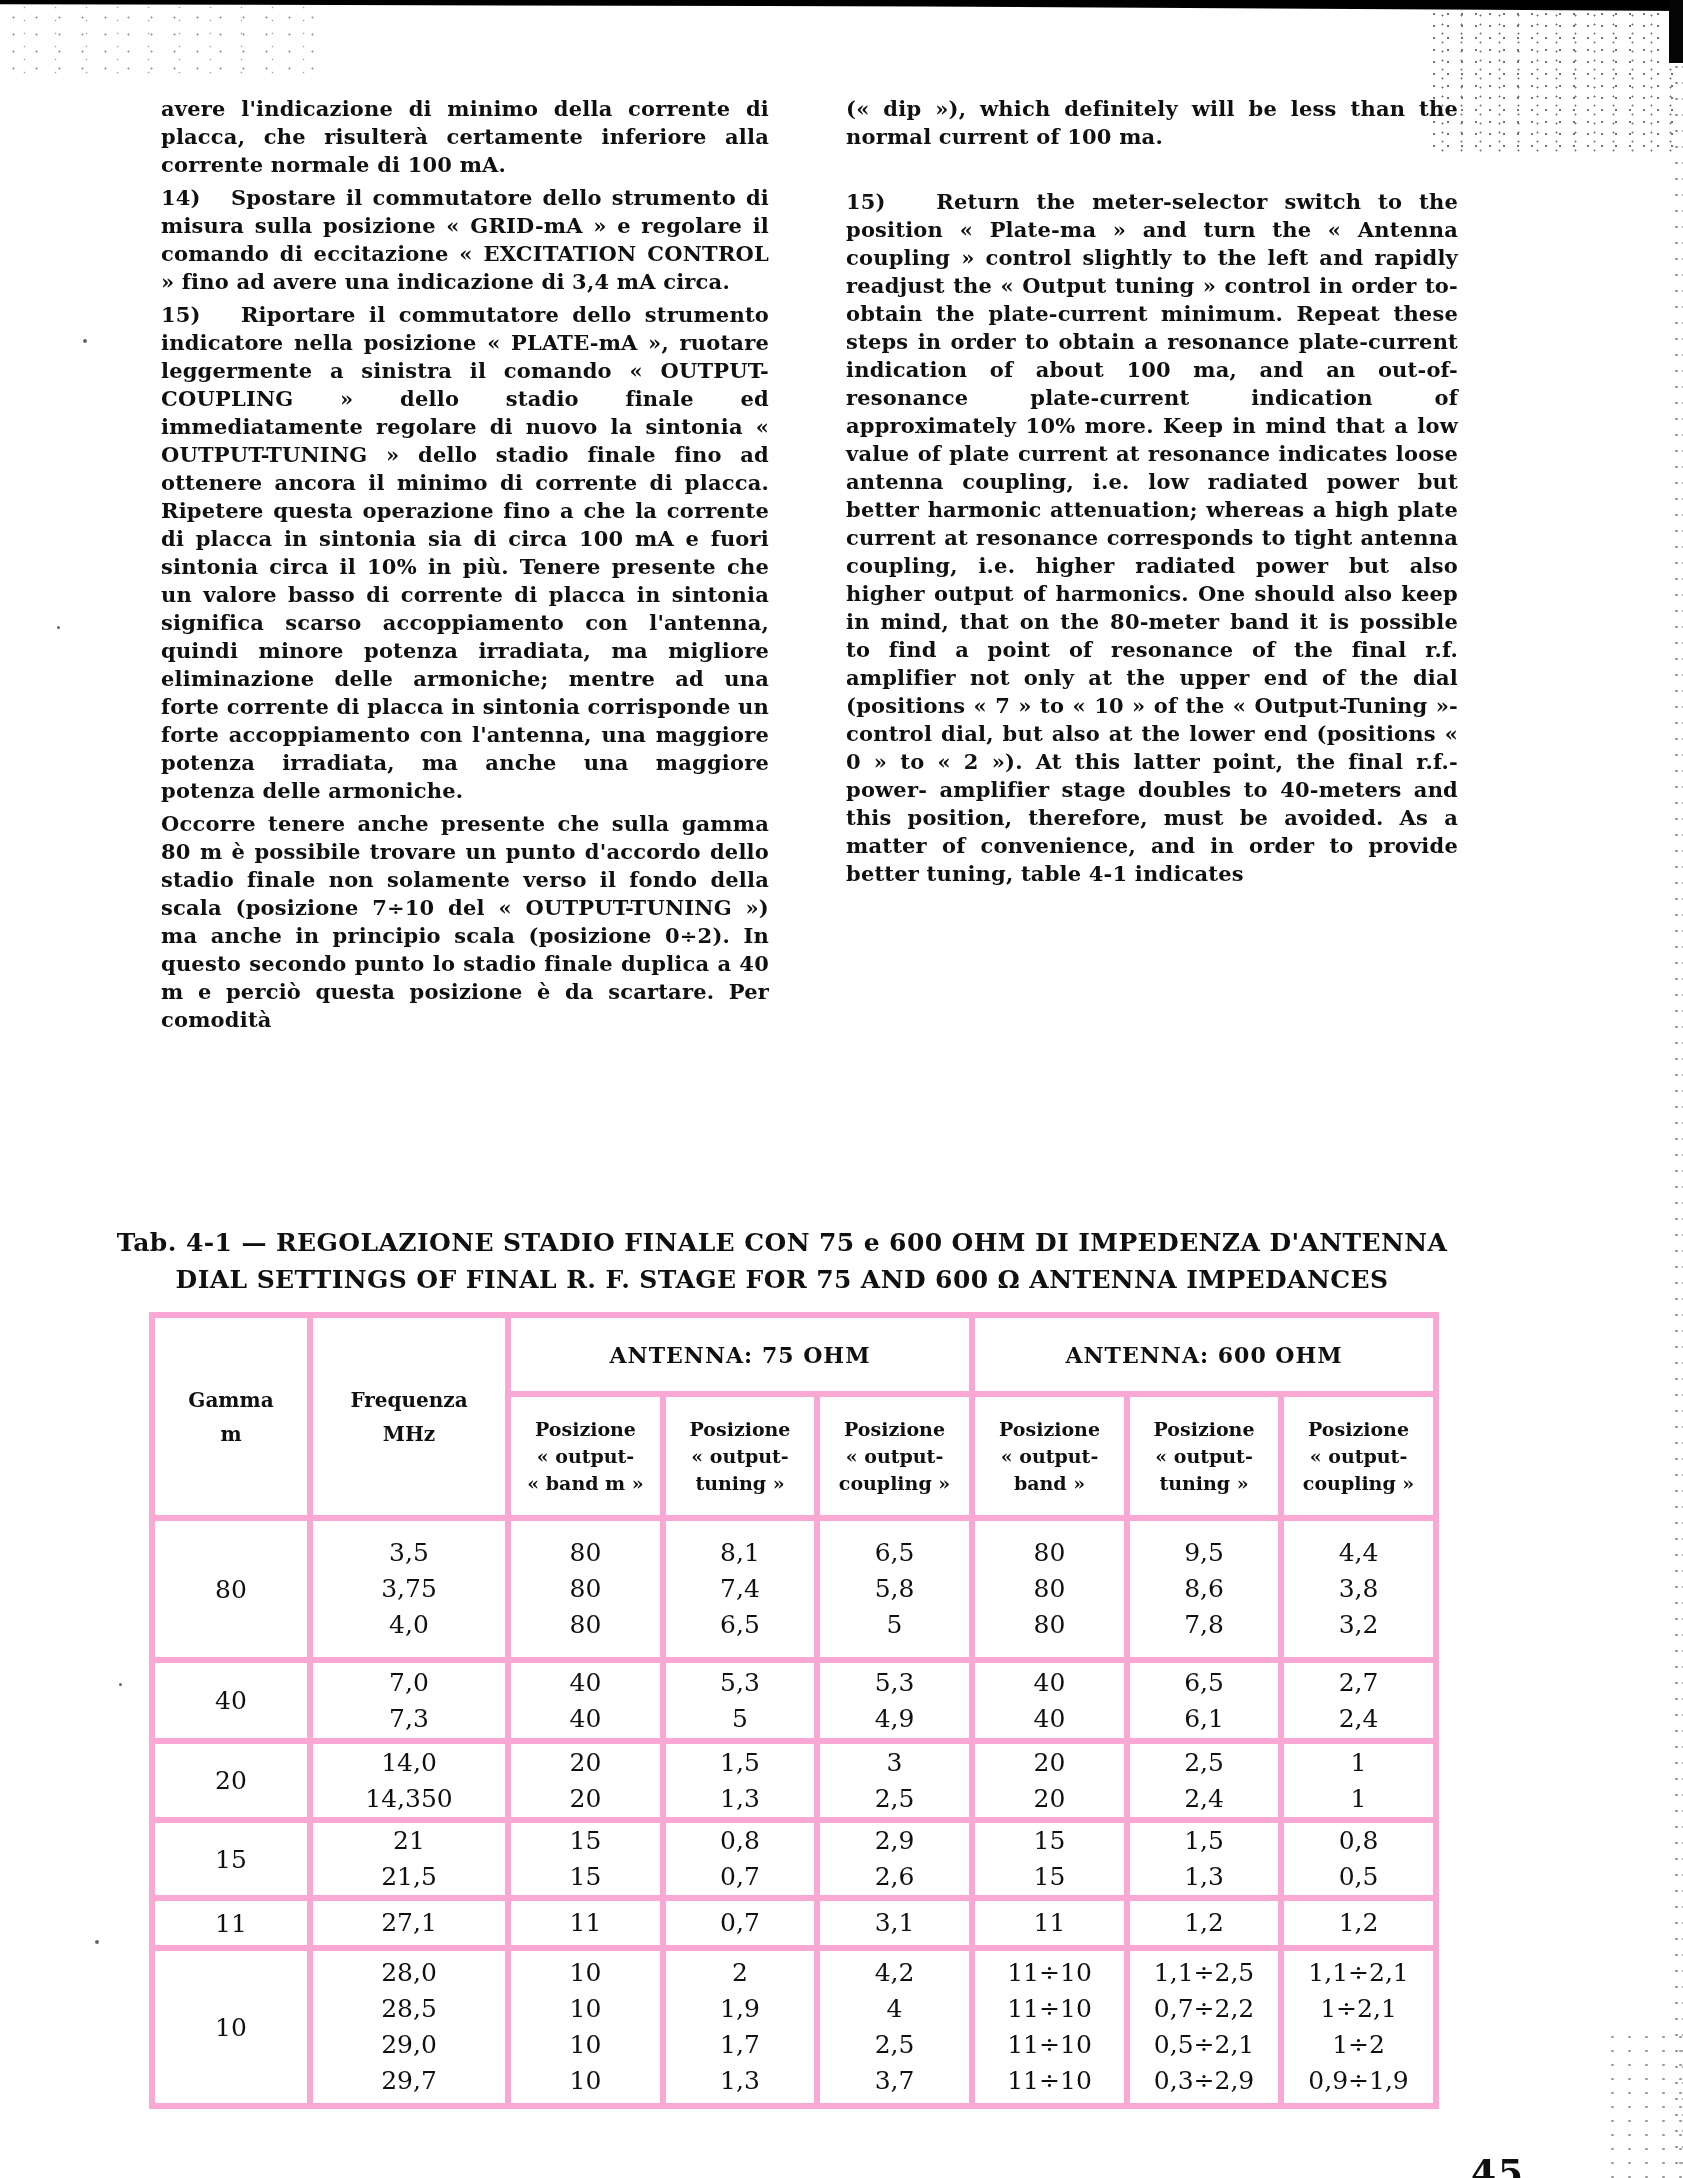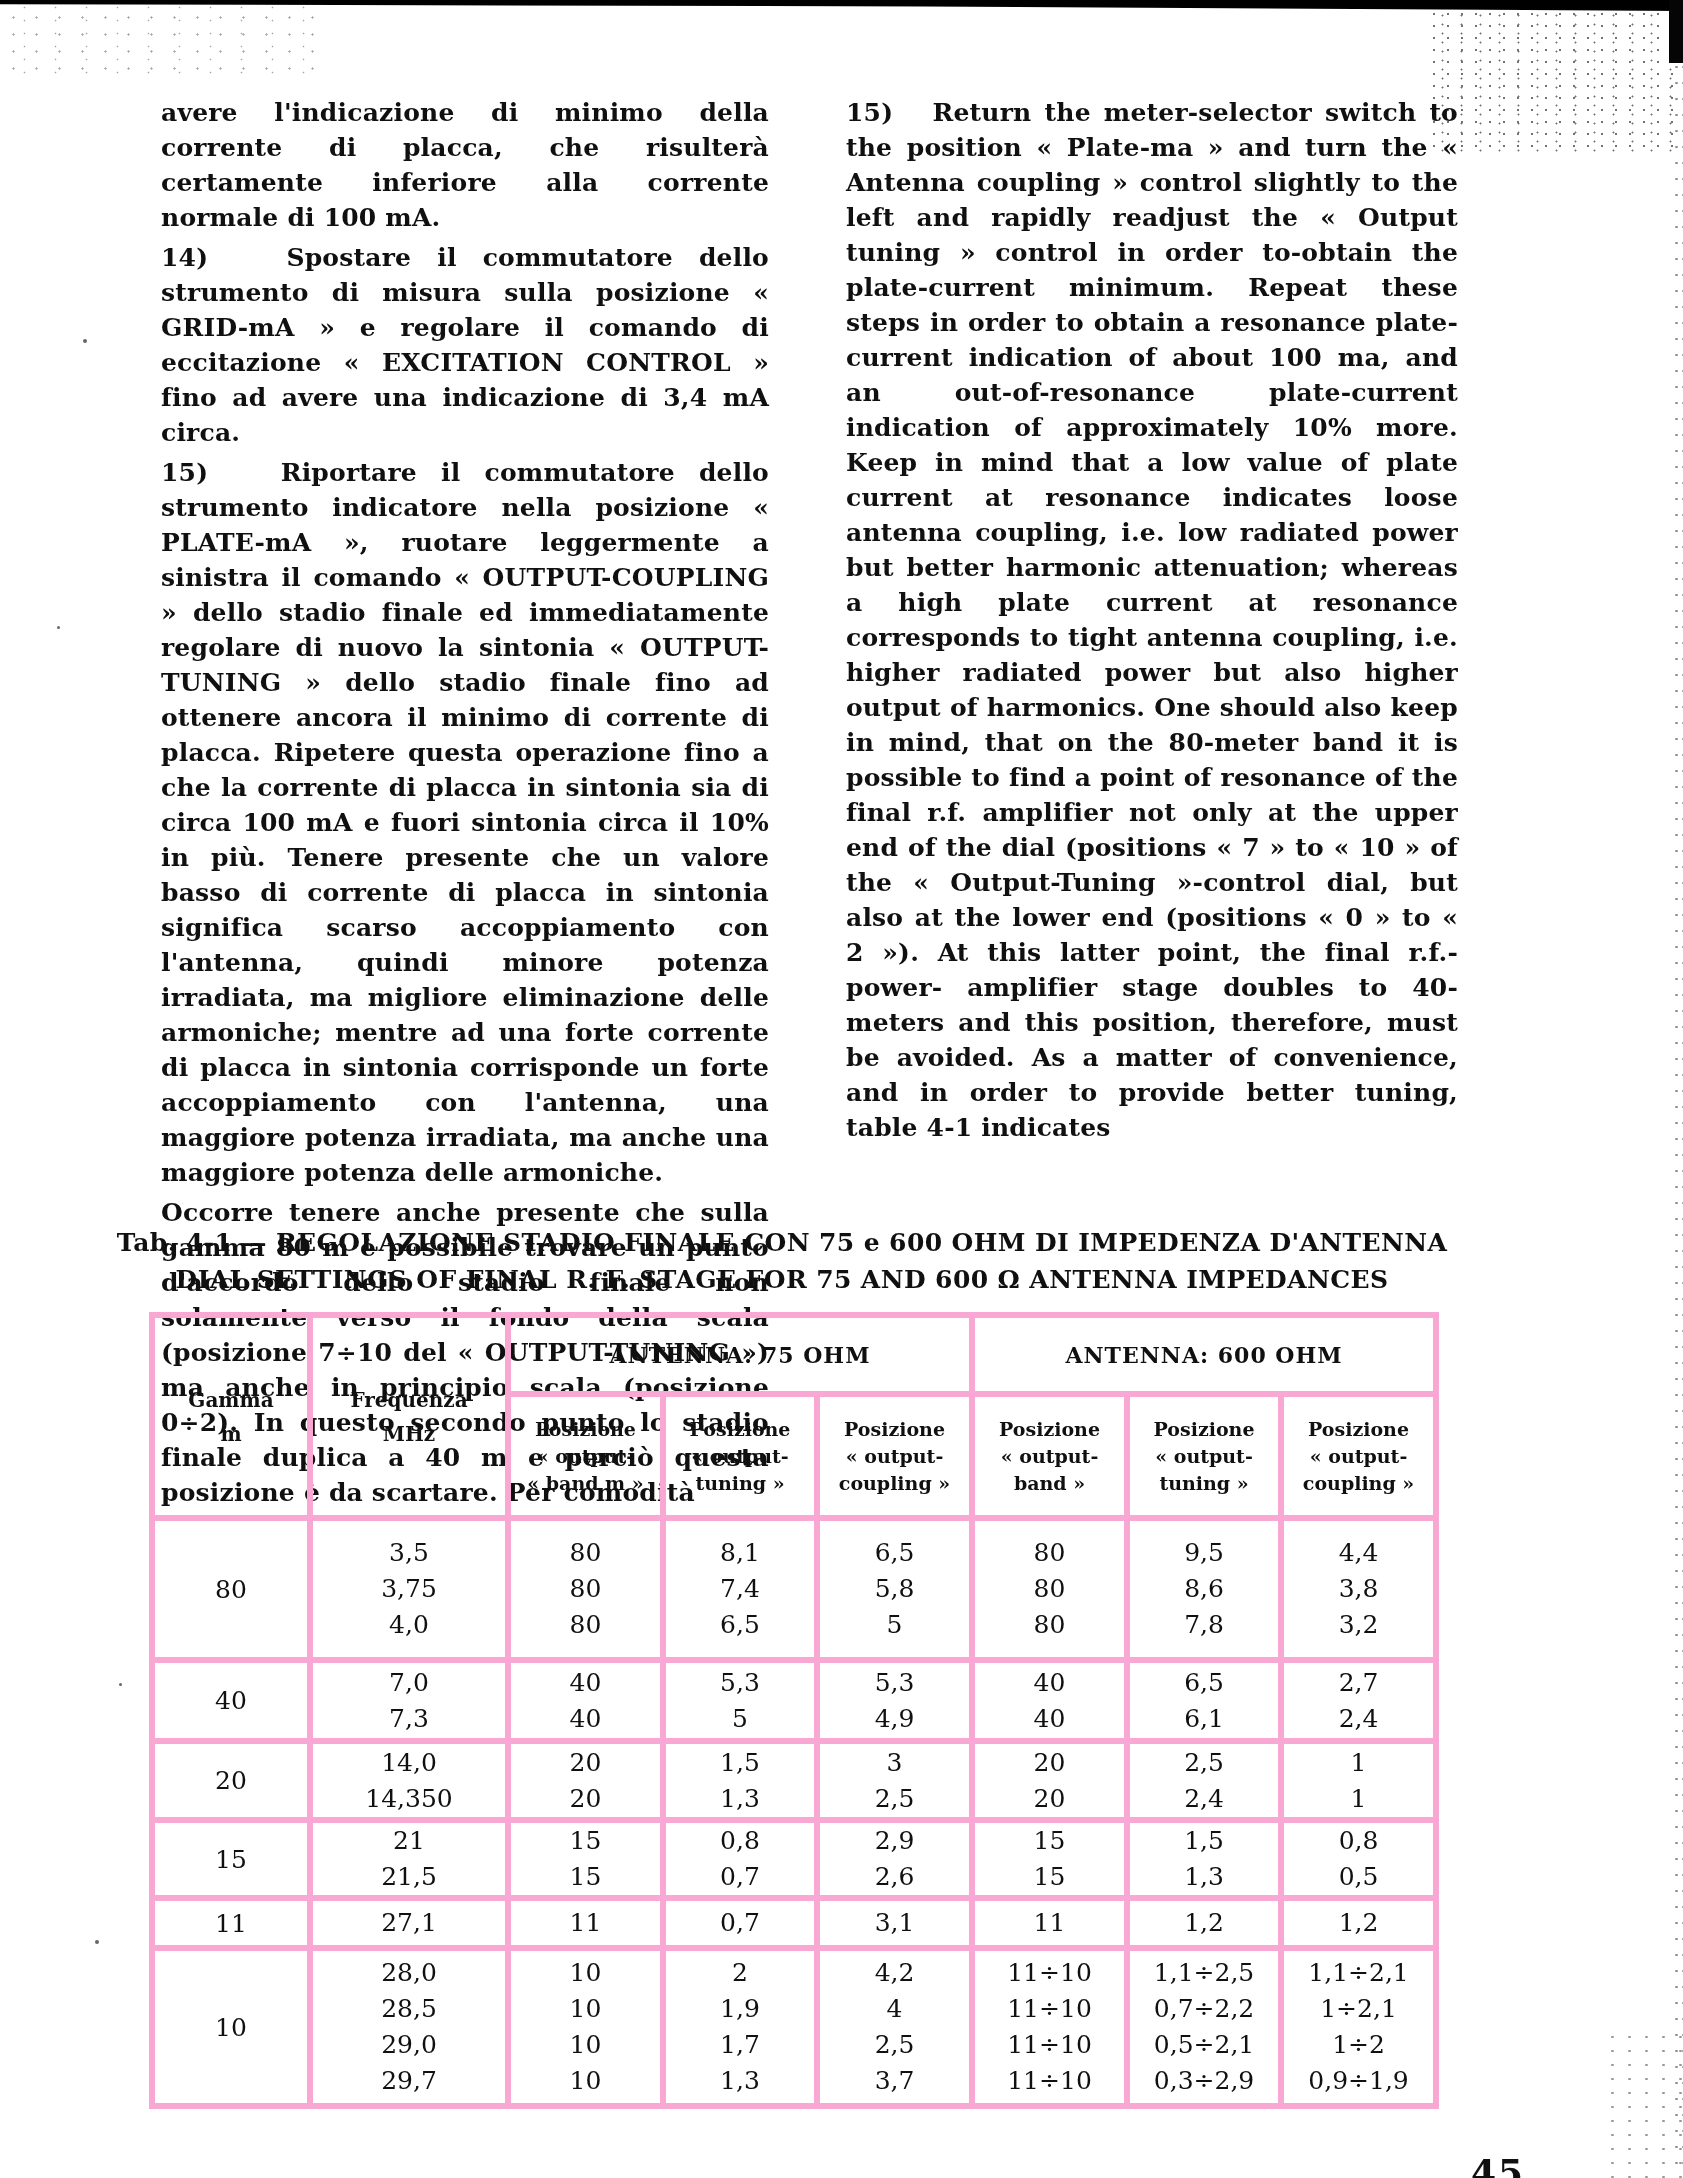--- a/index.html
+++ b/index.html
@@ -35,21 +35,21 @@
   }
   .noise-bottom-right{
     position:absolute;left:1604px;top:2030px;width:79px;height:149px;opacity:.4;
     background-image:radial-gradient(circle,#000 1px,transparent 1.5px);
     background-size:17px 14px;
   }
   .speck{position:absolute;background:#000;border-radius:50%;opacity:.6;}
   
   .col{
     position:absolute;top:95px;
-    font-size:25px;line-height:35px;font-weight:700;
+    font-size:21px;line-height:28px;font-weight:700;
     text-align:justify;letter-spacing:0.2px;
   }
   .col-left{left:161px;width:608px;}
   .col-right{left:846px;width:612px;}
   .col p{margin:0 0 5px 0;}
   .col-right p{margin:0 0 37px 0;}
   
   .caption{
     position:absolute;left:109px;top:1224px;width:1346px;
     text-align:center;font-size:25px;font-weight:700;line-height:37px;
@@ -104,20 +104,21 @@
   <div class="speck" style="left:95px;top:1940px;width:4px;height:4px;"></div>
 
   <div class="col col-left">
     <p>avere l'indicazione di minimo della corrente di placca, che risulterà certamente inferiore alla corrente normale di 100 mA.</p>
     <p>14)&nbsp;&nbsp; Spostare il commutatore dello strumento di misura sulla posizione « GRID-mA » e regolare il comando di eccitazione « EXCITATION CONTROL » fino ad avere una indicazione di 3,4 mA circa.</p>
     <p>15)&nbsp;&nbsp; Riportare il commutatore dello strumento indicatore nella posizione « PLATE-mA », ruotare leggermente a sinistra il comando « OUTPUT-COUPLING » dello stadio finale ed immediatamente regolare di nuovo la sintonia « OUTPUT-TUNING » dello stadio finale fino ad ottenere ancora il minimo di corrente di placca. Ripetere questa operazione fino a che la corrente di placca in sintonia sia di circa 100 mA e fuori sintonia circa il 10% in più. Tenere presente che un valore basso di corrente di placca in sintonia significa scarso accoppiamento con l'antenna, quindi minore potenza irradiata, ma migliore eliminazione delle armoniche; mentre ad una forte corrente di placca in sintonia corrisponde un forte accoppiamento con l'antenna, una maggiore potenza irradiata, ma anche una maggiore potenza delle armoniche.</p>
     <p>Occorre tenere anche presente che sulla gamma 80 m è possibile trovare un punto d'accordo dello stadio finale non solamente verso il fondo della scala (posizione 7÷10 del « OUTPUT-TUNING ») ma anche in principio scala (posizione 0÷2). In questo secondo punto lo stadio finale duplica a 40 m e perciò questa posizione è da scartare. Per comodità</p>
   </div>
 
   <div class="col col-right">
+    <p>(« dip »), which definitely will be less than the normal current of 100 ma.</p>
     <p>15)&nbsp;&nbsp; Return the meter-selector switch to the position « Plate-ma » and turn the « Antenna coupling » control slightly to the left and rapidly readjust the « Output tuning » control in order to-obtain the plate-current minimum. Repeat these steps in order to obtain a resonance plate-current indication of about 100 ma, and an out-of-resonance plate-current indication of approximately 10% more. Keep in mind that a low value of plate current at resonance indicates loose antenna coupling, i.e. low radiated power but better harmonic attenuation; whereas a high plate current at resonance corresponds to tight antenna coupling, i.e. higher radiated power but also higher output of harmonics. One should also keep in mind, that on the 80-meter band it is possible to find a point of resonance of the final r.f. amplifier not only at the upper end of the dial (positions « 7 » to « 10 » of the « Output-Tuning »-control dial, but also at the lower end (positions « 0 » to « 2 »). At this latter point, the final r.f.-power- amplifier stage doubles to 40-meters and this position, therefore, must be avoided. As a matter of convenience, and in order to provide better tuning, table 4-1 indicates</p>
   </div>
 
   <div class="caption">
     <div>Tab. 4-1 — REGOLAZIONE STADIO FINALE CON 75 e 600 OHM DI IMPEDENZA D'ANTENNA</div>
     <div>DIAL SETTINGS OF FINAL R. F. STAGE FOR 75 AND 600 Ω ANTENNA IMPEDANCES</div>
   </div>
 
   <div class="tbl-wrap">
     <table class="settings">

